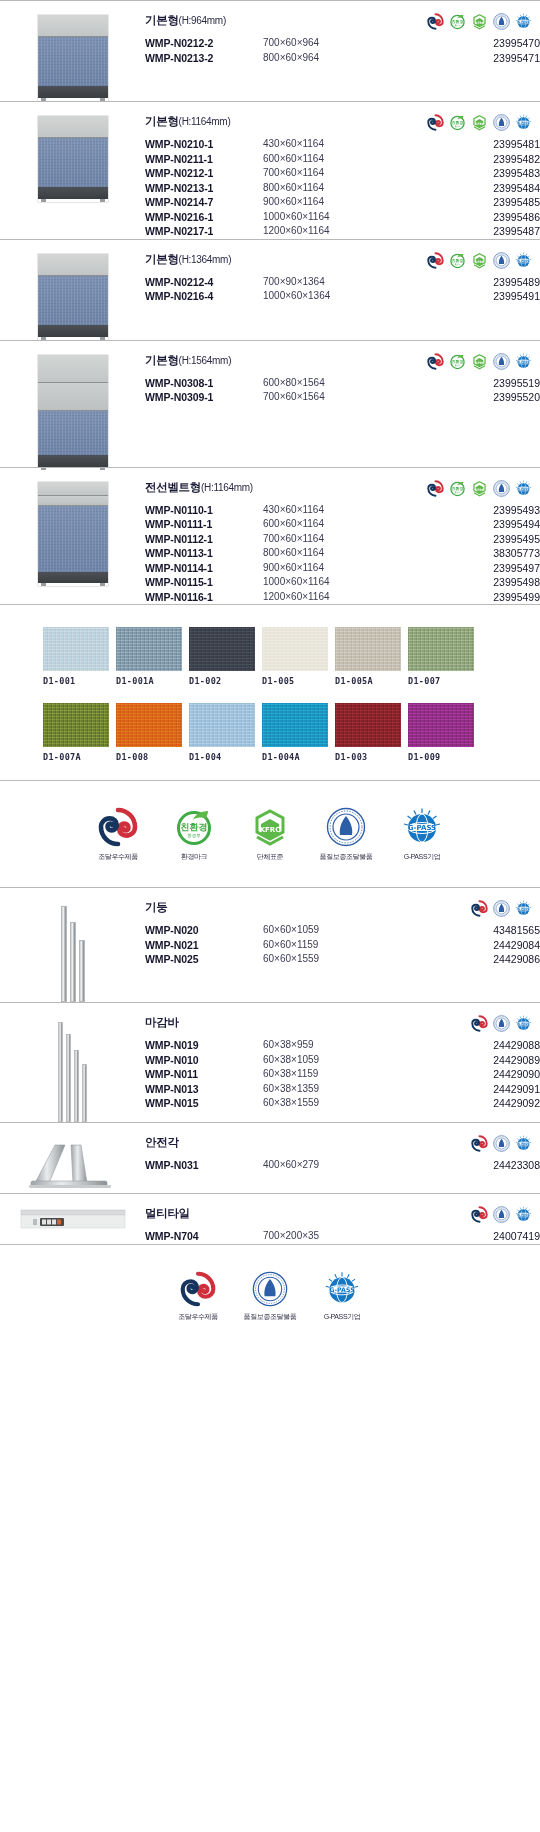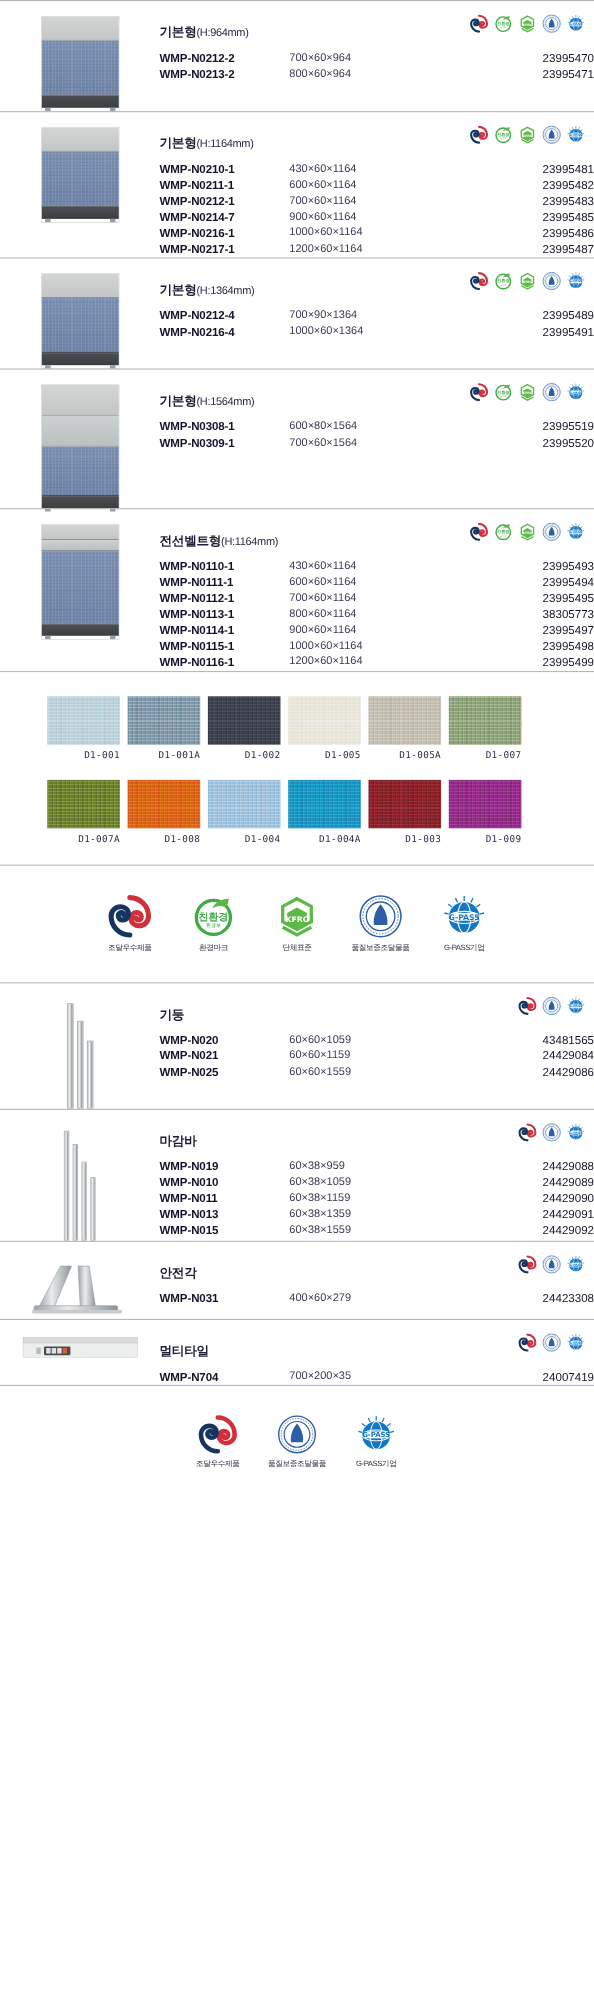--- a/index.html
+++ b/index.html
@@ -24,21 +24,21 @@
     width: 145px;
     flex: 0 0 145px;
     display: flex;
     align-items: flex-start;
     justify-content: center;
     padding-top: 14px;
   }
 
   .info-col {
     flex: 1 1 auto;
-    padding-top: 22px;
+    padding-top: 12px;
     position: relative;
   }
 
   .sec-title {
     font-size: 11.5px;
     font-weight: 700;
     color: #1c1c38;
     letter-spacing: -0.3px;
     margin-bottom: 8px;
     line-height: 14px;
@@ -149,26 +149,25 @@
   .swatch::after {
     content: "";
     position: absolute; inset: 0;
     background:
       repeating-linear-gradient(0deg, rgba(255,255,255,.22) 0 1px, rgba(0,0,0,0) 1px 3px),
       repeating-linear-gradient(90deg, rgba(0,0,0,.13) 0 1px, rgba(255,255,255,.10) 1px 2px, rgba(0,0,0,0) 2px 4px);
     mix-blend-mode: overlay;
   }
   .swatch-label {
     font-size: 8.5px;
-    font-weight: 400;
+    font-weight: 700;
     color: #2b2b45;
     letter-spacing: 0.3px;
     margin-top: 5px;
     font-family: "DejaVu Sans Mono", monospace;
-    text-align: right;
   }
   .swatch-row-gap { height: 17px; }
 
   
   .cert-strip {
     border-top: 1px solid #b8b8b8;
     padding: 26px 0 26px 0;
   }
   .cert-list { display: flex; justify-content: center; gap: 18px; }
   .cert-item { width: 58px; text-align: center; }
@@ -288,20 +287,25 @@
     </tr>
     <tr>
       <td class="code">WMP-N0211-1</td>
       <td class="size">600×60×1164</td>
       <td class="sku">23995482</td>
     </tr>
     <tr>
       <td class="code">WMP-N0212-1</td>
       <td class="size">700×60×1164</td>
       <td class="sku">23995483</td>
+    </tr>
+    <tr>
+      <td class="code">WMP-N0213-1</td>
+      <td class="size">800×60×1164</td>
+      <td class="sku">23995484</td>
     </tr>
     <tr>
       <td class="code">WMP-N0214-7</td>
       <td class="size">900×60×1164</td>
       <td class="sku">23995485</td>
     </tr>
     <tr>
       <td class="code">WMP-N0216-1</td>
       <td class="size">1000×60×1164</td>
       <td class="sku">23995486</td>

